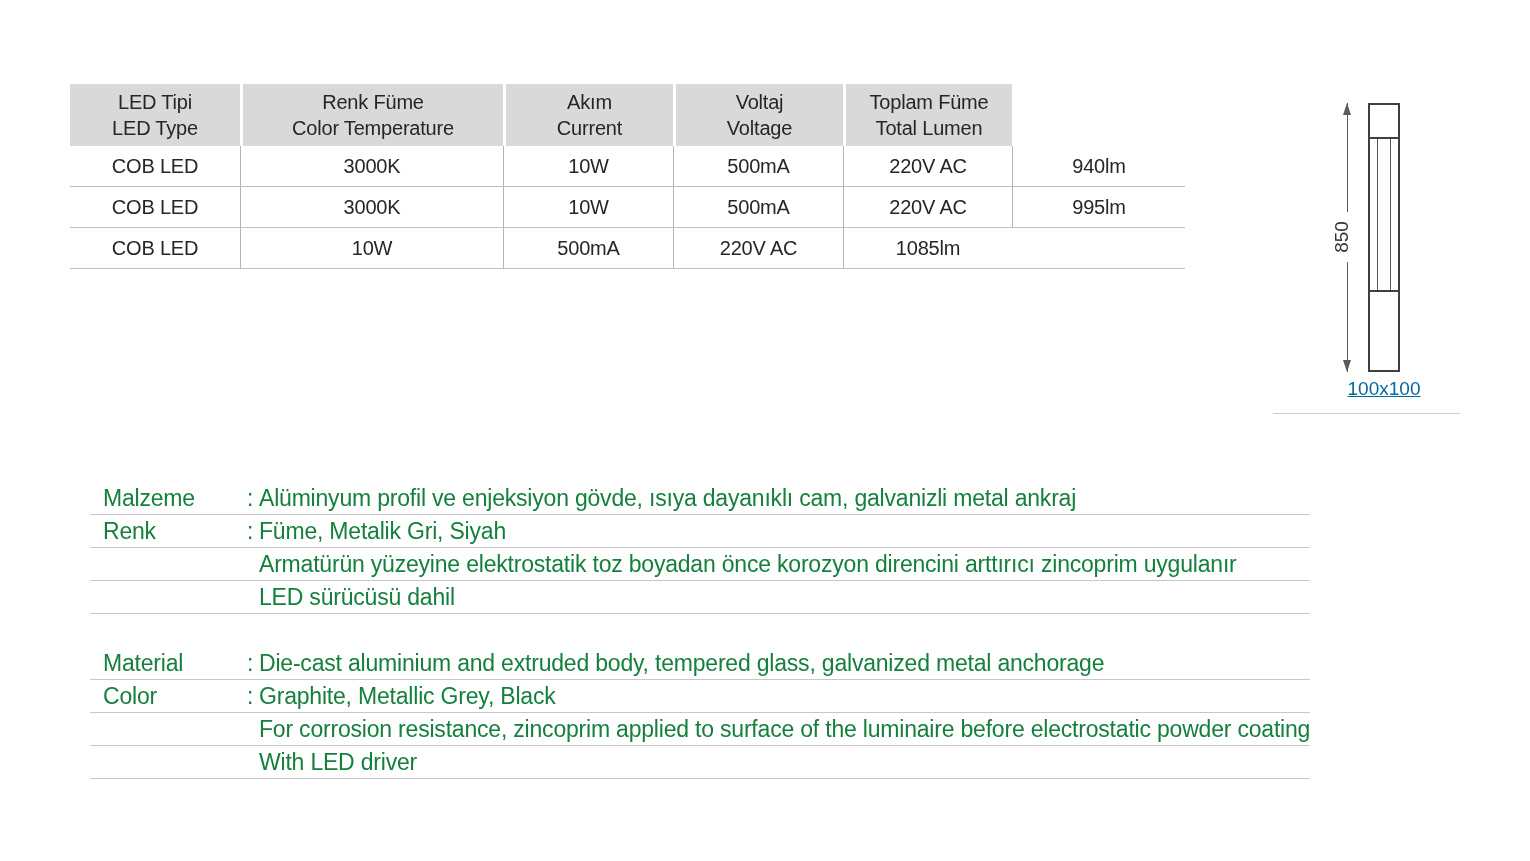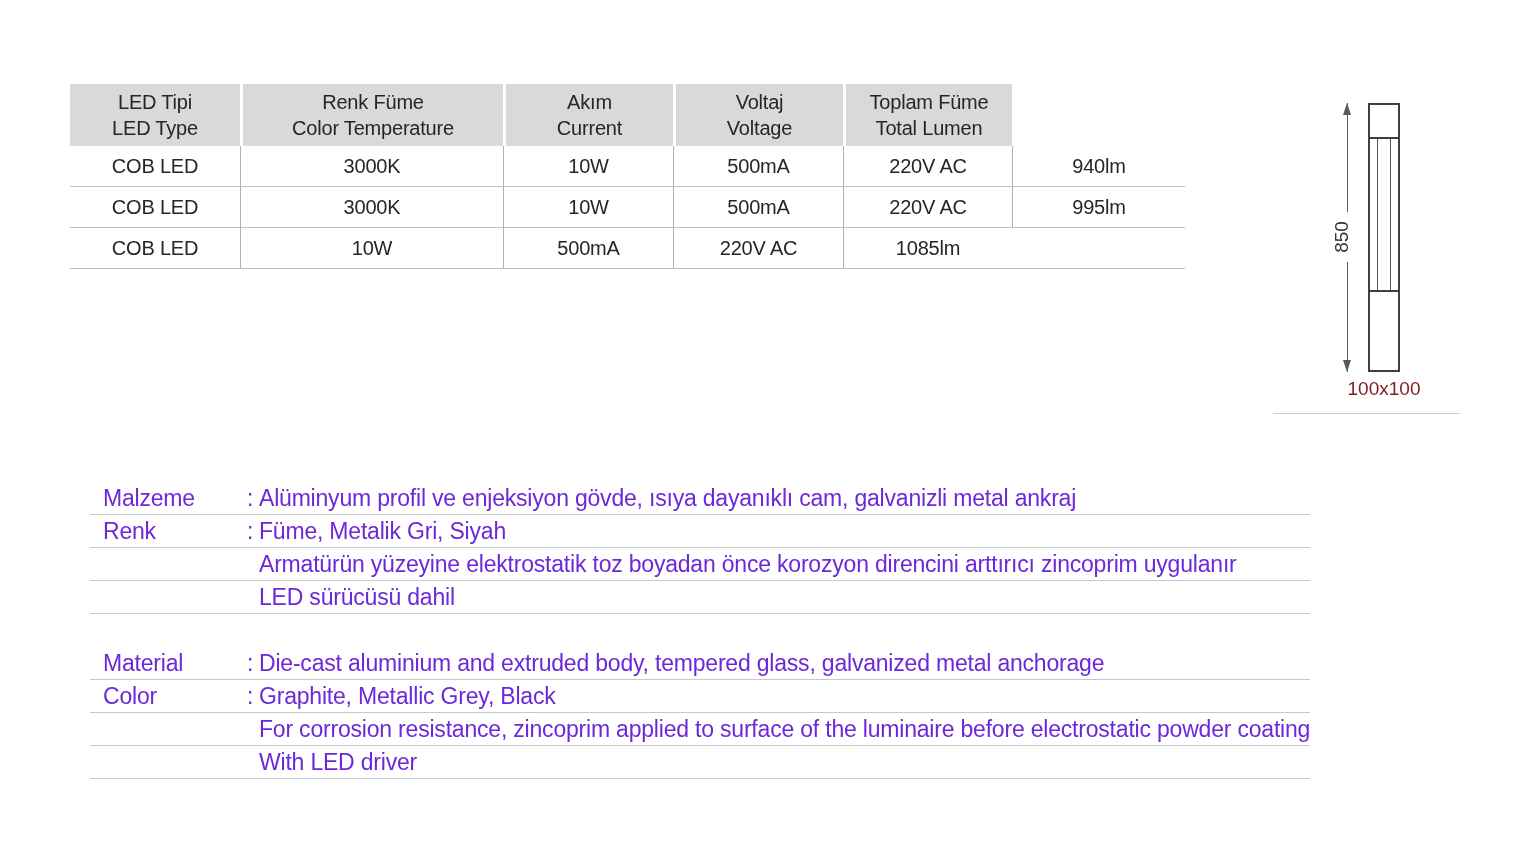--- a/index.html
+++ b/index.html
@@ -46,32 +46,32 @@
     position:absolute;left:47px;top:130px;width:60px;height:24px;line-height:24px;
     text-align:center;font-size:19px;color:#333;transform:rotate(-90deg);
   }
   .bollard-outline{position:absolute;left:103px;top:8px;width:32px;height:269px;border:2px solid var(--draw_line);background:#fff;}
   .hline{position:absolute;left:103px;width:32px;height:2px;background:var(--draw_line);}
   .hline.cap{top:42px;}
   .hline.glass-bottom{top:195px;}
   .vline{position:absolute;top:44px;width:1px;height:151px;background:#555;}
   .vline.left{left:112px;}
   .vline.right{left:125px;}
-  .base-label{position:absolute;left:69px;top:283px;width:100px;text-align:center;font-size:19px;color:#7f1d1d;}
+  .base-label{position:absolute;left:69px;top:283px;width:100px;text-align:center;font-size:19px;color:#0369a1;text-decoration:underline;}
   .diagram-divider{position:absolute;left:8px;top:318px;width:187px;height:1px;background:#cdcdcd;}
 
   
   .specs{position:absolute;left:90px;width:1220px;}
   .specs.turkish{top:482px;}
   .specs.english{top:647px;}
   .spec-row{position:relative;height:33px;}
   .rule{position:absolute;left:0;right:0;bottom:0;height:1px;background:var(--rule_line);}
   .spec-label,.spec-sep,.spec-text{
     position:absolute;top:0;height:33px;line-height:33px;font-size:23px;letter-spacing:-0.2px;
-    white-space:nowrap;color:#6d28d9;
+    white-space:nowrap;color:#15803d;
   }
   .spec-label{left:13px;}
   .spec-sep{left:157px;}
   .spec-text{left:169px;}
 </style>
 </head>
 <body>
 
 <div id="canvas">
 

